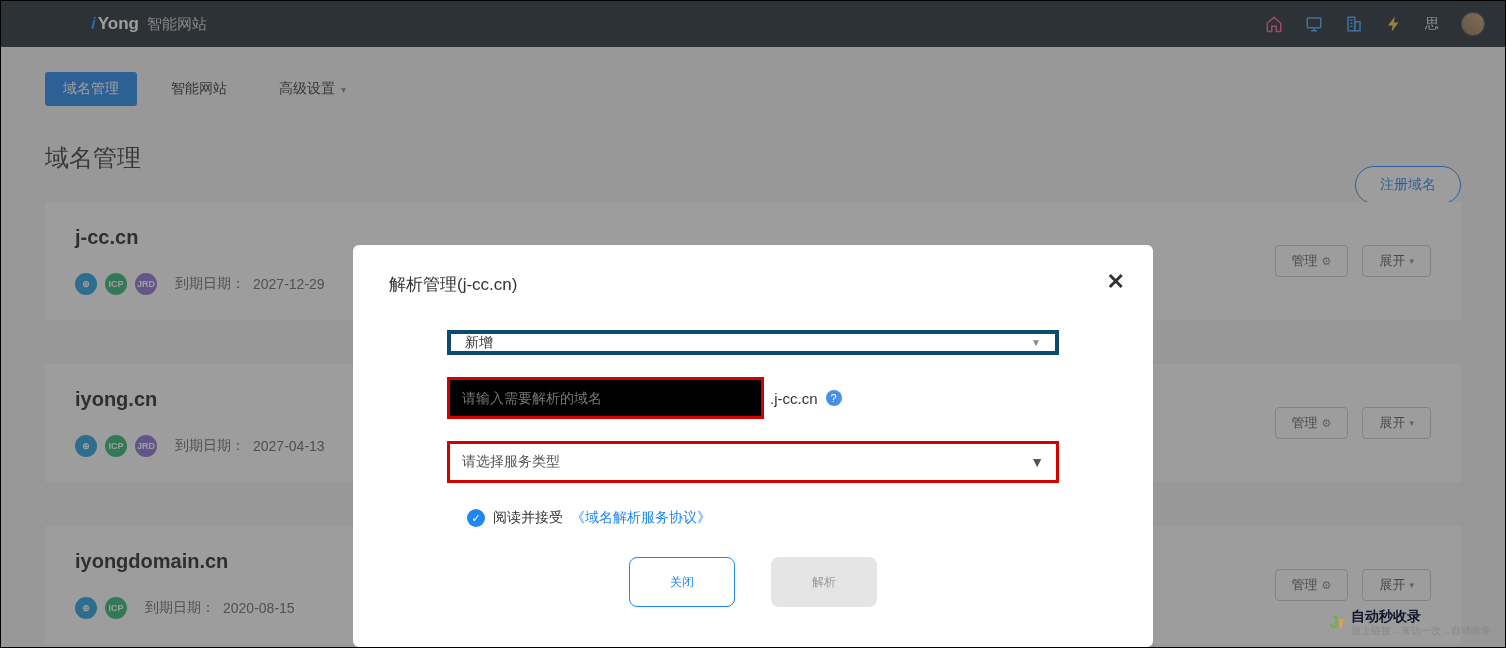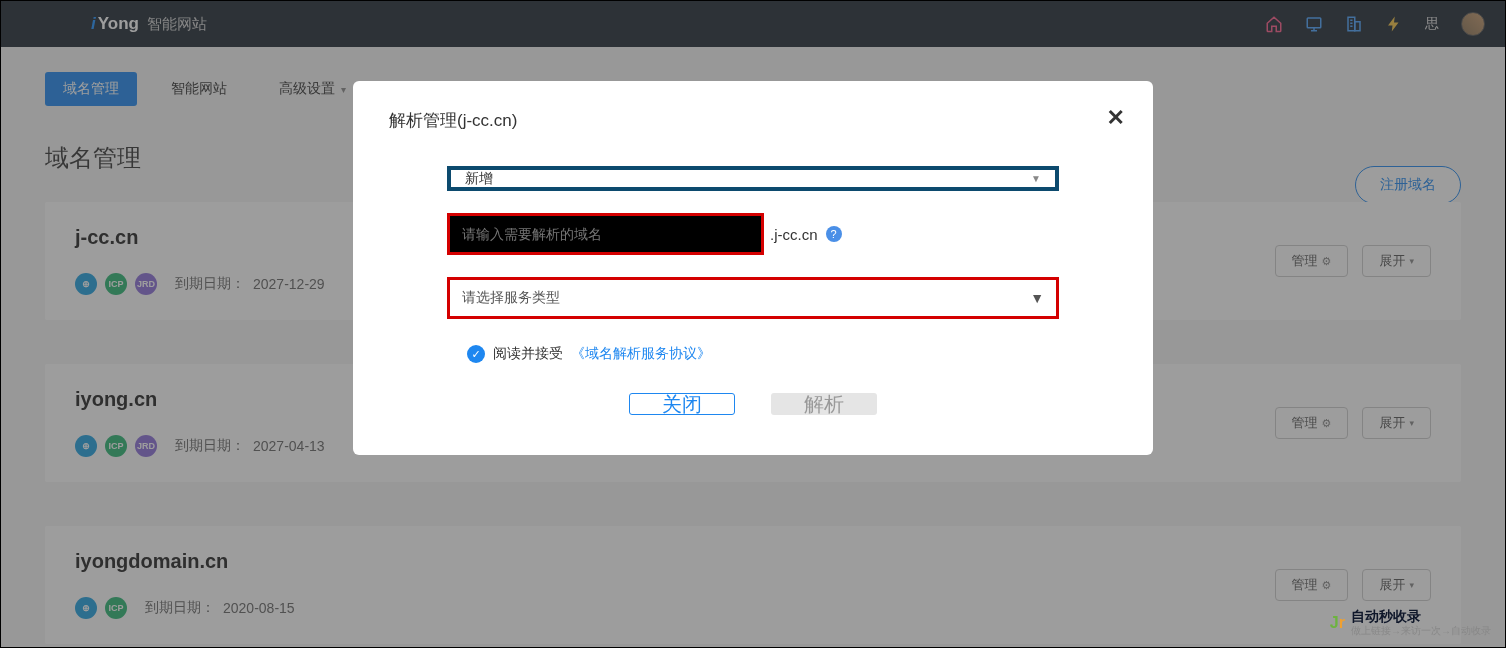--- a/index.html
+++ b/index.html
@@ -28,37 +28,37 @@
 .card-title{font-size:20px;font-weight:bold;color:#222;margin-bottom:24px}
 .meta{display:flex;align-items:center;gap:8px;color:#666;font-size:14px}
 .badge{width:22px;height:22px;border-radius:50%;display:inline-flex;align-items:center;justify-content:center;color:#fff;font-size:9px;font-weight:bold}
 .b-globe{background:#1ea1e0}
 .b-icp{background:#2bb673}
 .b-jrd{background:#8b6fd9}
 .card-actions{position:absolute;right:30px;top:50%;transform:translateY(-50%);display:flex;gap:14px}
 .small-btn{padding:6px 16px;border:1px solid #ccc;border-radius:4px;font-size:13px;color:#555;background:#fff;cursor:pointer;display:flex;align-items:center;gap:4px}
 .small-btn .gear{font-size:11px;color:#888}
 .small-btn .caret{font-size:9px;color:#888}
-.overlay{position:absolute;inset:0;background:rgba(60,60,60,0.5);display:flex;align-items:flex-start;justify-content:center;padding-top:80px}
+.overlay{position:absolute;inset:0;background:rgba(60,60,60,0.5);display:flex;align-items:flex-end;justify-content:center;padding-top:108px}
 .modal{width:800px;background:#fff;border-radius:6px;padding:28px 36px 40px 36px;position:relative}
 .modal-title{font-size:17px;color:#333;margin-bottom:34px}
 .close{position:absolute;top:24px;right:28px;font-size:22px;color:#333;cursor:pointer;font-weight:bold}
 .form{padding:0 58px}
 .select-box{width:100%;height:25px;border:4px solid #0c4a6e;padding:0 14px;display:flex;align-items:center;justify-content:space-between;font-size:14px;color:#333;margin-bottom:22px;cursor:pointer}
 .select-box .tri{color:#888;font-size:10px}
 .input-row{display:flex;align-items:center;margin-bottom:22px;position:relative}
 .input-box{width:317px;height:42px;border:3px solid #d40000;padding:0 12px;font-size:14px;color:#999;outline:none;background:#000000}
 .suffix{font-size:15px;color:#333;margin-left:0;padding-left:6px}
 .helpicon{width:16px;height:16px;border-radius:50%;background:#4a8fe7;color:#fff;font-size:11px;display:inline-flex;align-items:center;justify-content:center;margin-left:8px}
 .select-box2{width:100%;height:42px;border:3px solid #d40000;padding:0 12px;display:flex;align-items:center;justify-content:space-between;font-size:14px;color:#555;margin-bottom:26px;cursor:pointer}
 .agree{display:flex;align-items:center;gap:8px;font-size:14px;color:#333;margin-bottom:30px;padding-left:20px}
 .check{width:18px;height:18px;border-radius:50%;background:#1e87f0;display:inline-flex;align-items:center;justify-content:center;color:#fff;font-size:11px}
 .agree a{color:#1e87f0;text-decoration:none}
 .modal-btns{display:flex;justify-content:center;gap:36px}
-.mbtn{width:106px;height:22px;border-radius:3px;font-size:20px;cursor:pointer;display:flex;align-items:center;justify-content:center}
+.mbtn{width:106px;height:50px;border-radius:8px;font-size:12px;cursor:pointer;display:flex;align-items:center;justify-content:center}
 .mbtn-close{background:#fff;border:1px solid #1e87f0;color:#1e87f0}
 .mbtn-parse{background:#e5e5e5;border:none;color:#999}
 .watermark{position:absolute;bottom:10px;right:14px;display:flex;align-items:center;gap:6px;font-size:11px;color:#777}
 .watermark .wlogo{display:flex;align-items:center;font-weight:bold;font-size:16px}
 .watermark .wj{color:#6db33f}
 .watermark .wr{color:#f0a030}
 .watermark .wtext{display:flex;flex-direction:column;line-height:1.2}
 .watermark .wtitle{color:#0f172a;font-size:14px;font-weight:bold}
 .watermark .wsub{color:#888;font-size:10px}
 </style>

